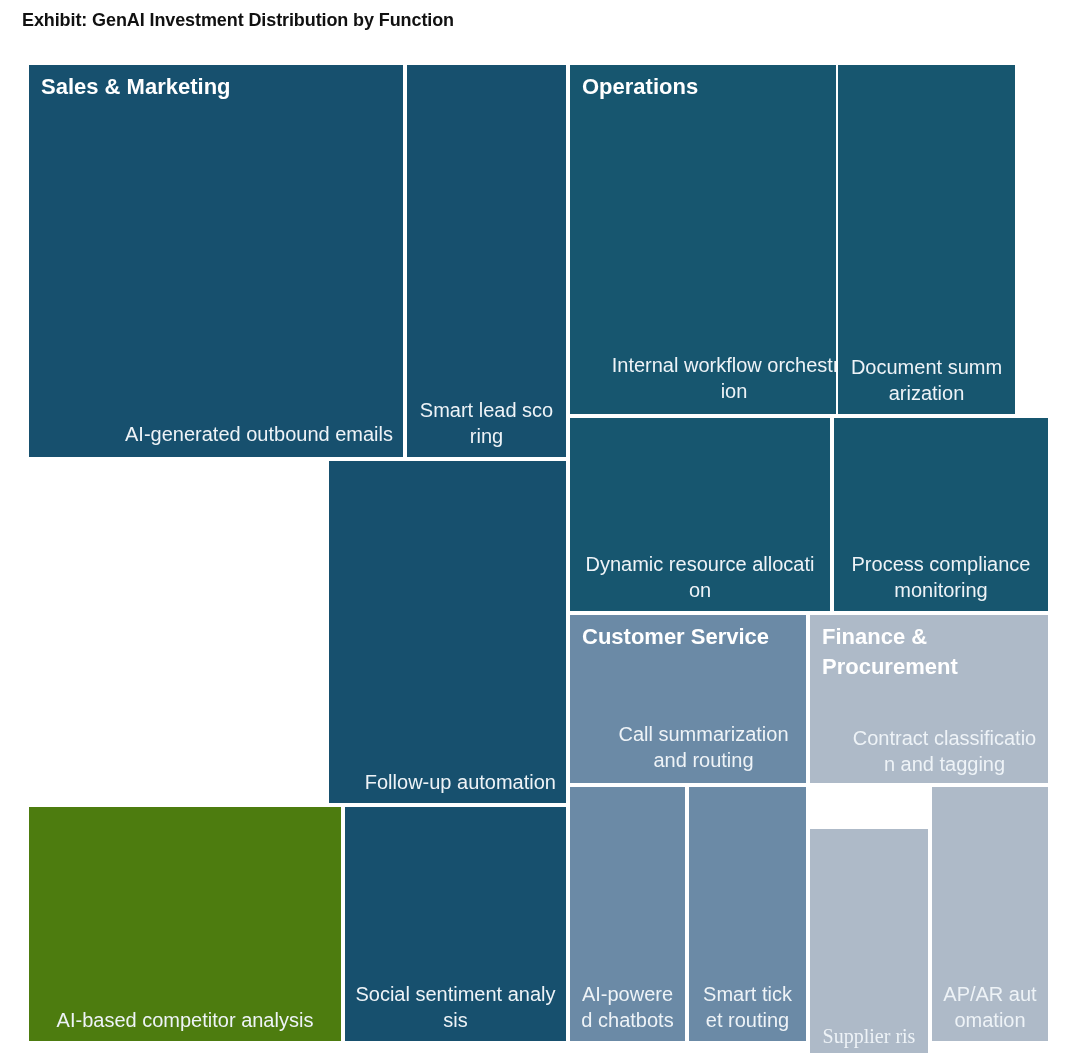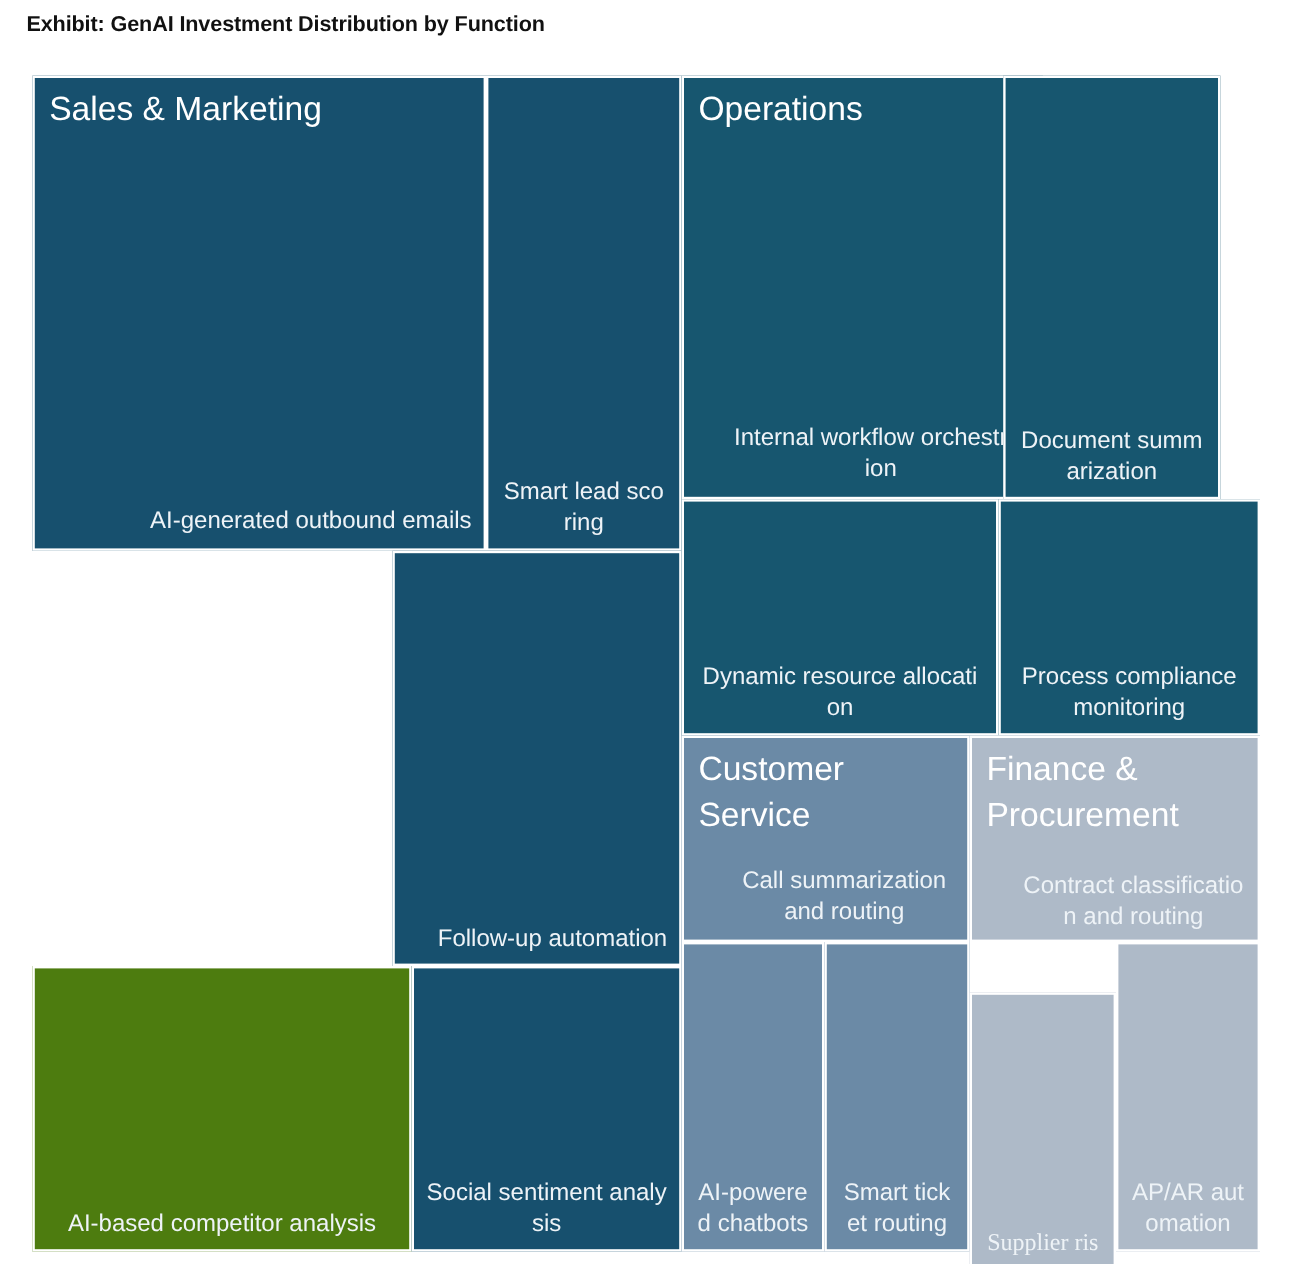--- a/index.html
+++ b/index.html
@@ -36,22 +36,22 @@
     line-height: 1.3;
     color: #eef3f7;
     word-break: break-all;
     overflow-wrap: anywhere;
   }
   .tile-label.align-left   { text-align: right; }
   .tile-label.align-center { text-align: center; }
   .group-title {
     position: absolute;
     left: 12px; top: 7px;
-    font-size: 28px;
-    font-weight: normal;
+    font-size: 22px;
+    font-weight: bold;
     color: #ffffff;
     line-height: 1.35;
     padding-right: 8px;
   }
   .tile.has-title > .tile-label { bottom: 10px; padding-left: 41px; }
 </style>
 </head>
 <body>
 
 <div id="page-title">Exhibit: GenAI Investment Distribution by Function</div>
@@ -105,21 +105,21 @@
   <div class="tile" style="left:541px; top:722px; width:119px; height:258px; background:#6B8AA6;">
     <div class="tile-label align-center">AI-powered chatbots</div>
   </div>
 
   <div class="tile" style="left:660px; top:722px; width:121px; height:258px; background:#6B8AA6;">
     <div class="tile-label align-center">Smart ticket routing</div>
   </div>
 
   <div class="tile has-title" style="left:781px; top:550px; width:242px; height:172px; background:#AEBAC8;">
     <div class="group-title">Finance &amp; Procurement</div>
-    <div class="tile-label align-center" style="bottom:6px;">Contract classification and routing</div>
+    <div class="tile-label align-center" style="bottom:6px;">Contract classification and tagging</div>
   </div>
 
   <div class="tile" style="left:781px; top:764px; width:122px; height:258px; background:#AEBAC8;font-family:Liberation Serif, serif;">
     <div class="tile-label align-center">Supplier risk alerts</div>
   </div>
 
   <div class="tile" style="left:903px; top:722px; width:120px; height:258px; background:#AEBAC8;">
     <div class="tile-label align-center">AP/AR automation</div>
   </div>
 

